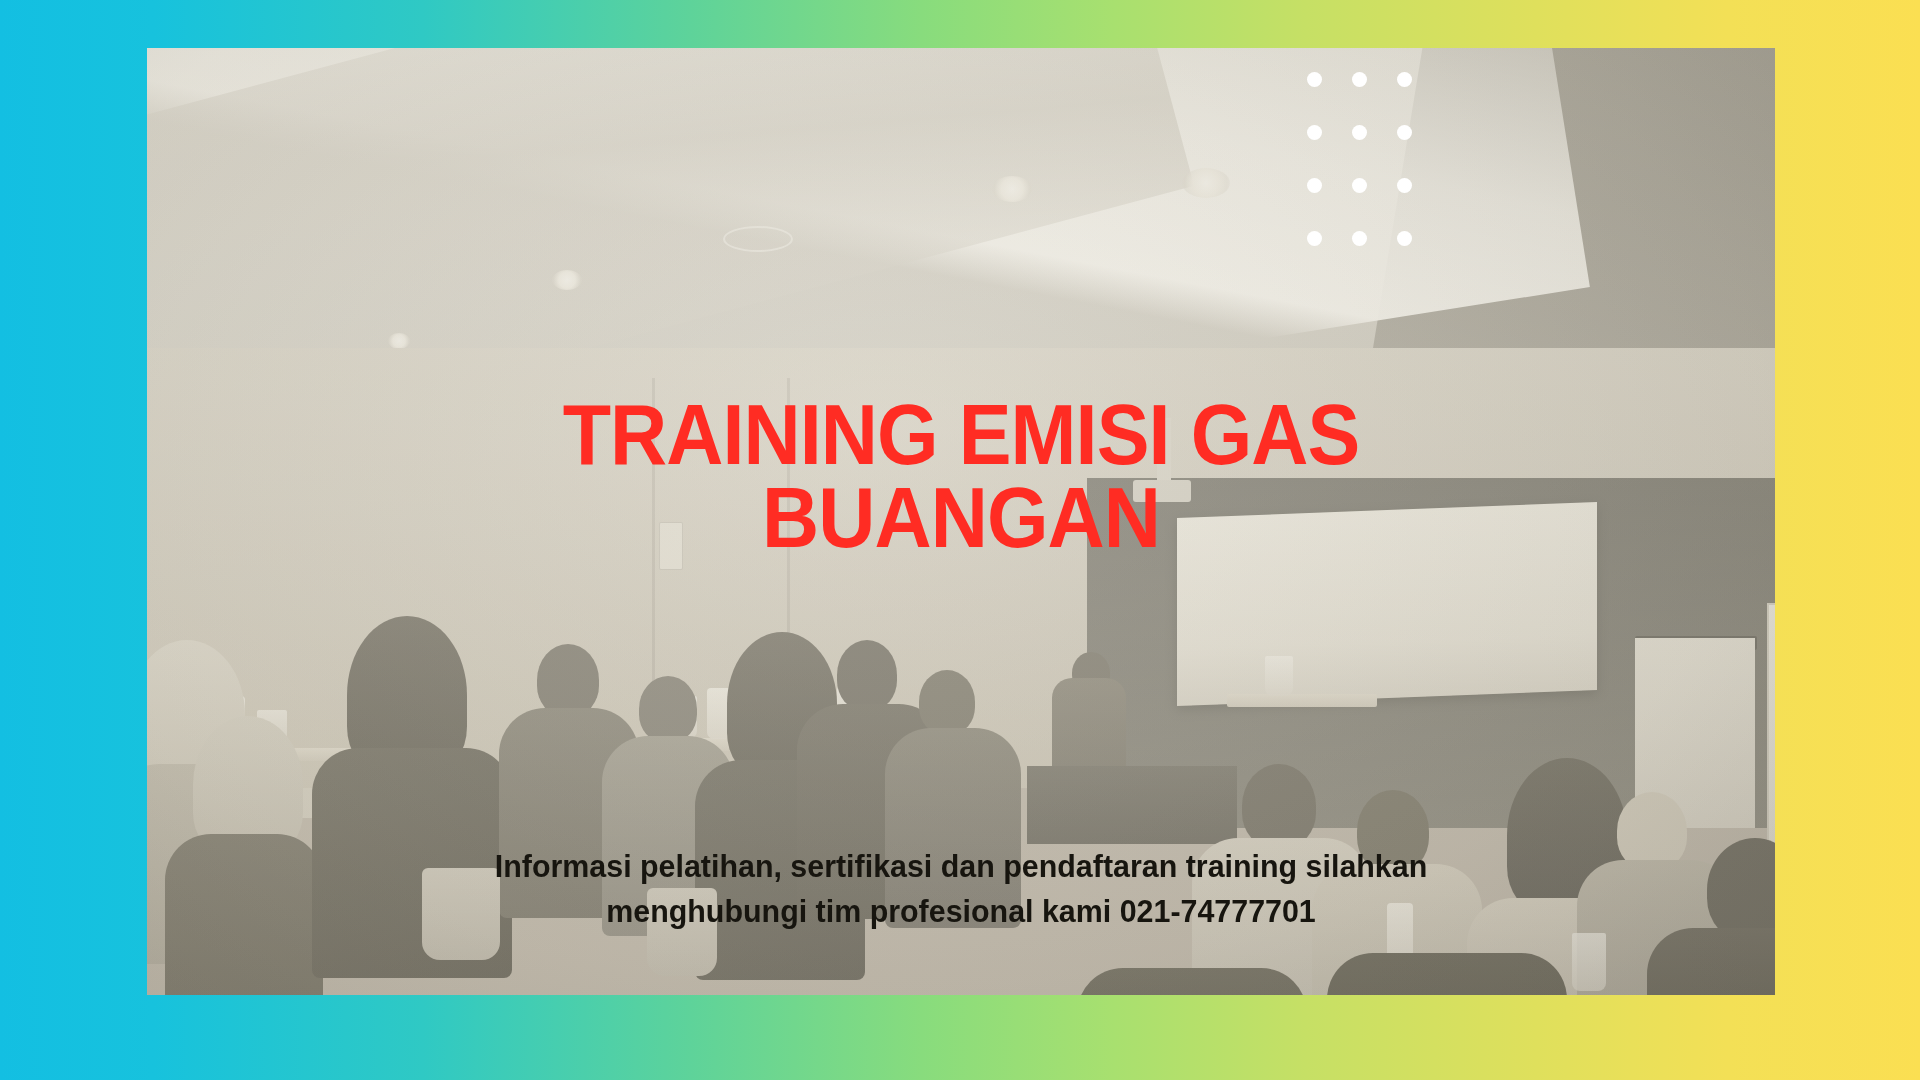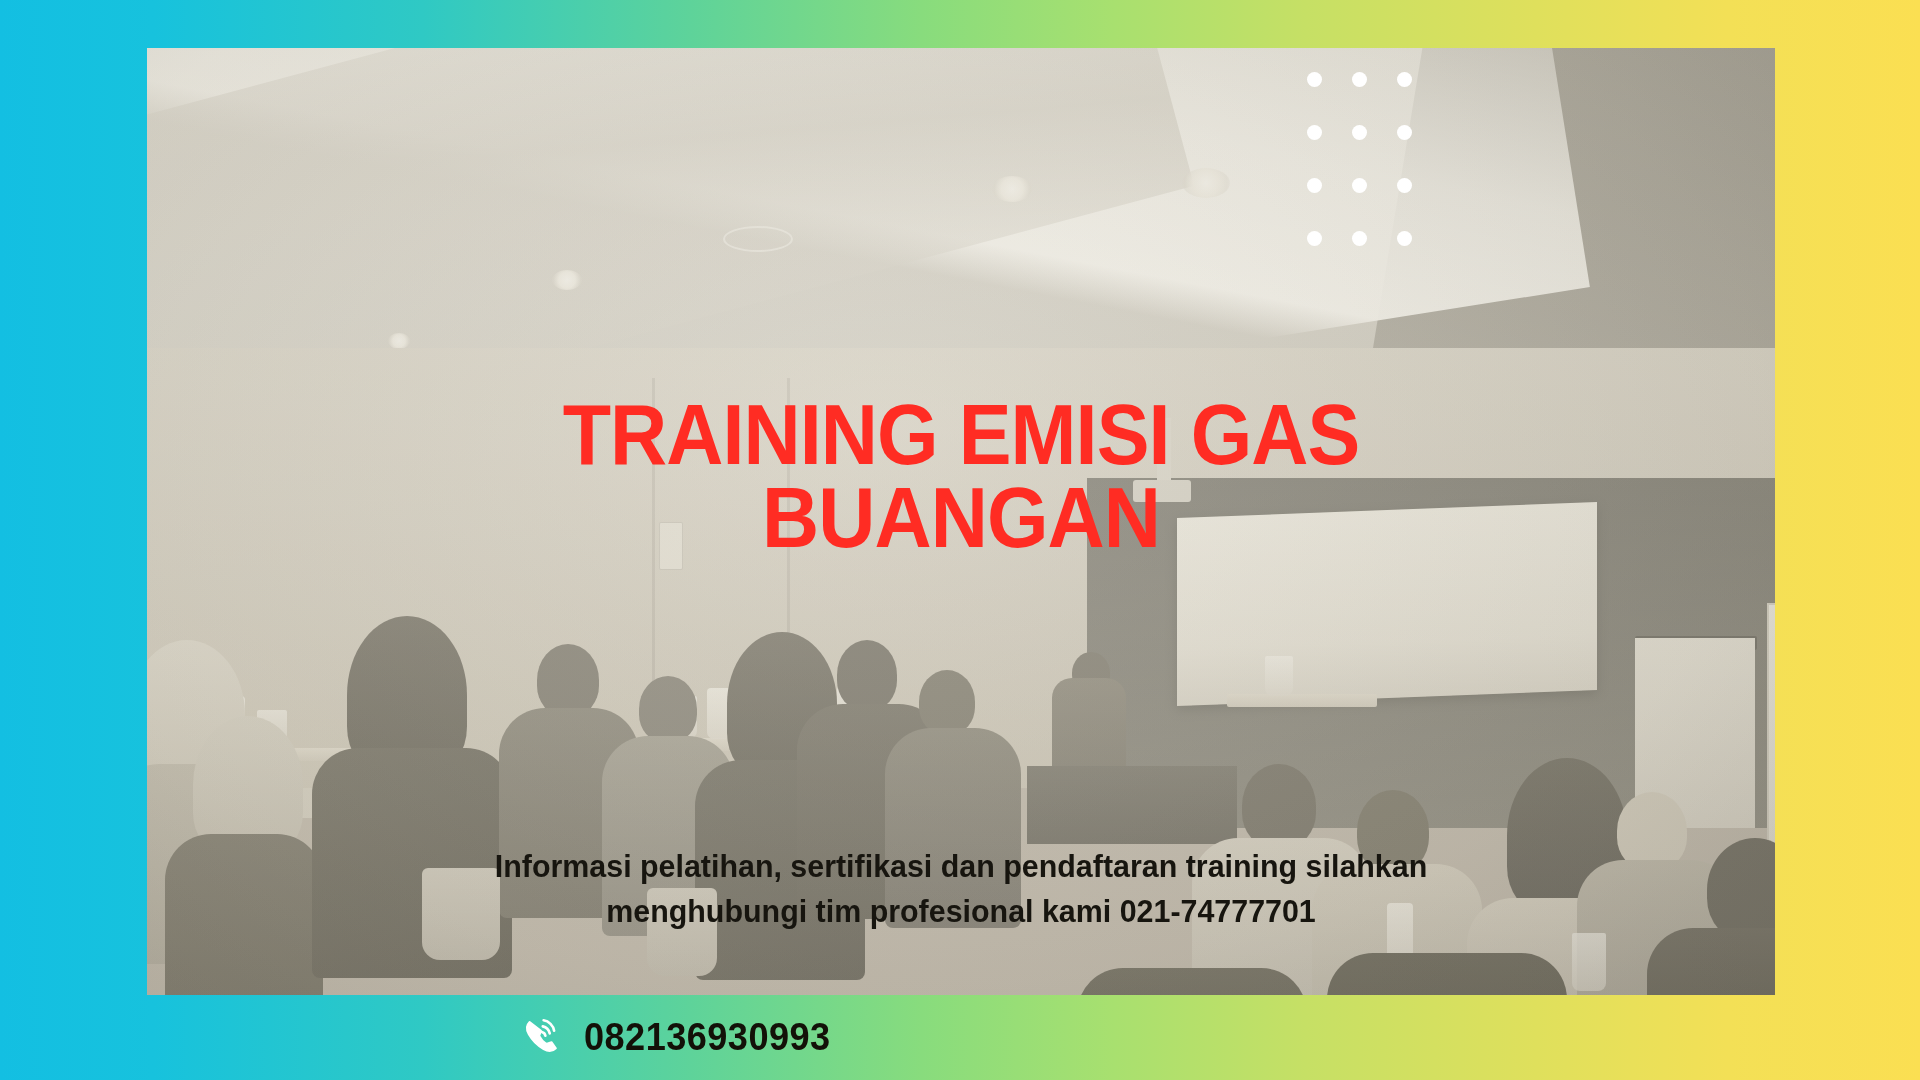--- a/index.html
+++ b/index.html
@@ -435,29 +435,16 @@
   </div>
 
   <h1 id="headline">TRAINING EMISI GAS
 BUANGAN</h1>
 
   <p id="subcopy">Informasi pelatihan, sertifikasi dan pendaftaran training silahkan
 menghubungi tim profesional kami 021-74777701</p>
 
   <div id="footer">
 
-    <div class="contact" id="contact-phone">
-      <span class="ico">
-        <svg width="42" height="42" viewBox="0 0 48 48" aria-hidden="true">
-          <g fill="none" stroke="#ffffff" stroke-width="3" stroke-linecap="round">
-            <path d="M11 8 C7 12 7 17 10 22 C14 29 20 35 27 39 C32 42 37 42 41 38 L36 31 L30 33 C27 31 24 28 22 24 L24 18 Z" fill="#ffffff" stroke="#ffffff" stroke-width="2.2" stroke-linejoin="round"></path>
-            <path d="M27 6 C33 7 38 12 39 18"></path>
-            <path d="M26 13 C30 14 33 17 34 21"></path>
-            <path d="M25 19.5 C27 20 28.6 21.6 29 23.6"></path>
-          </g>
-        </svg>
-      </span>
-      <span class="contact-text">082136930993</span>
-    </div>
 
 
   </div>
 </div>
 
 </body></html>

